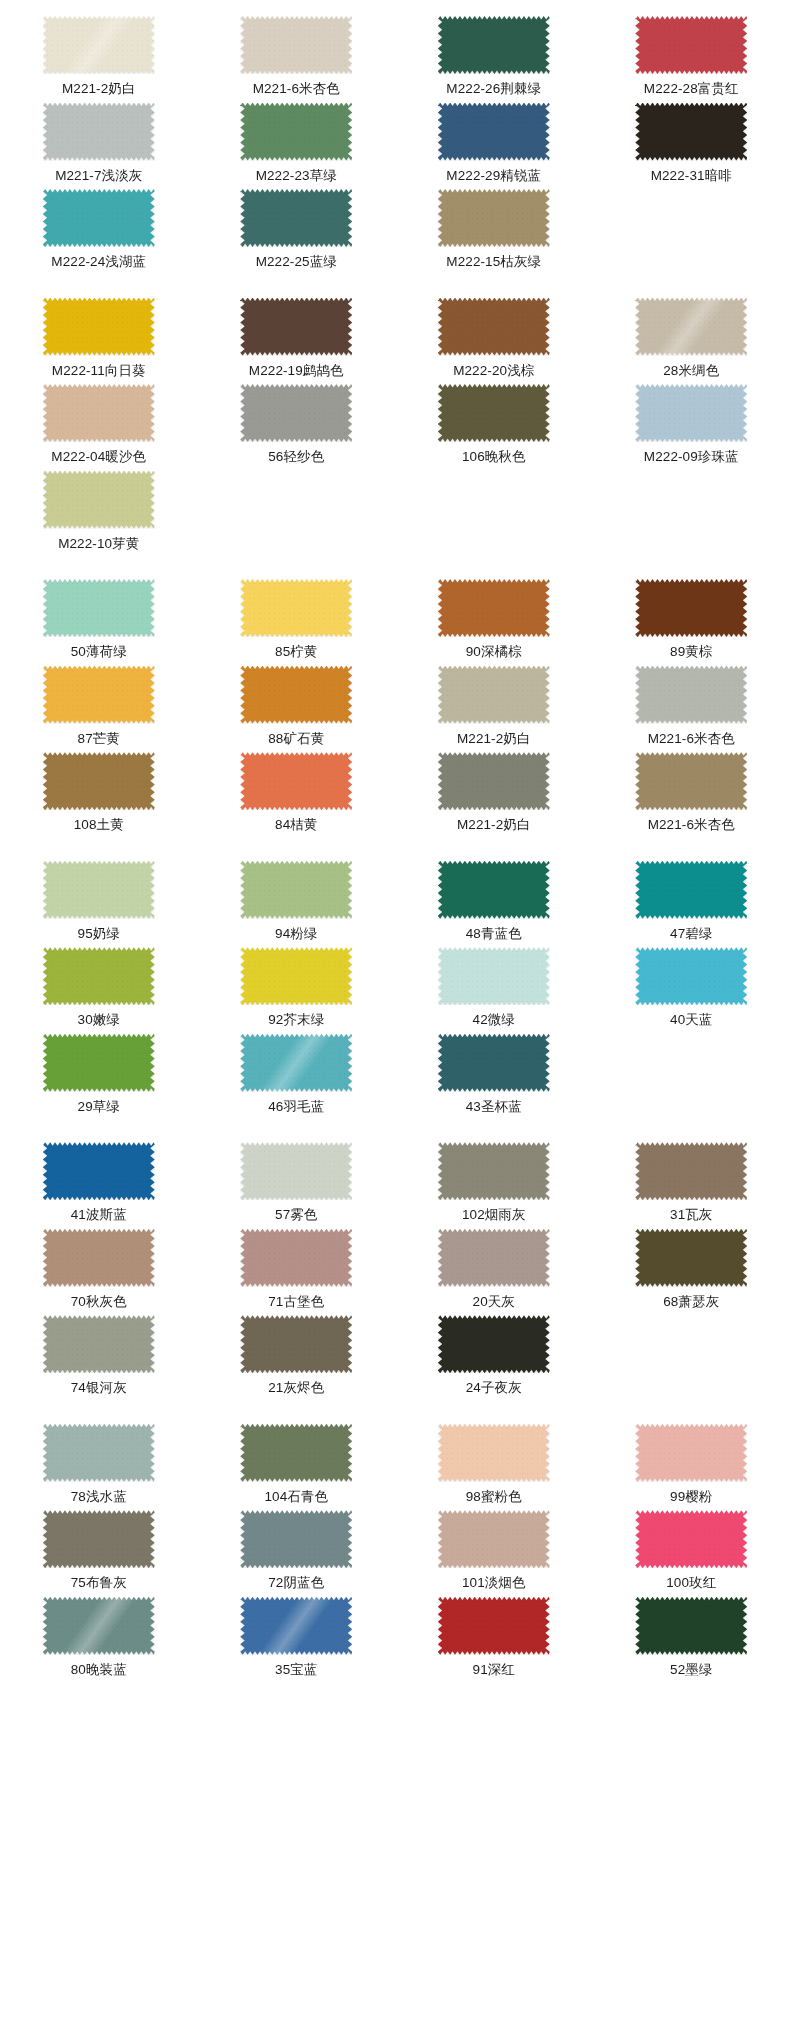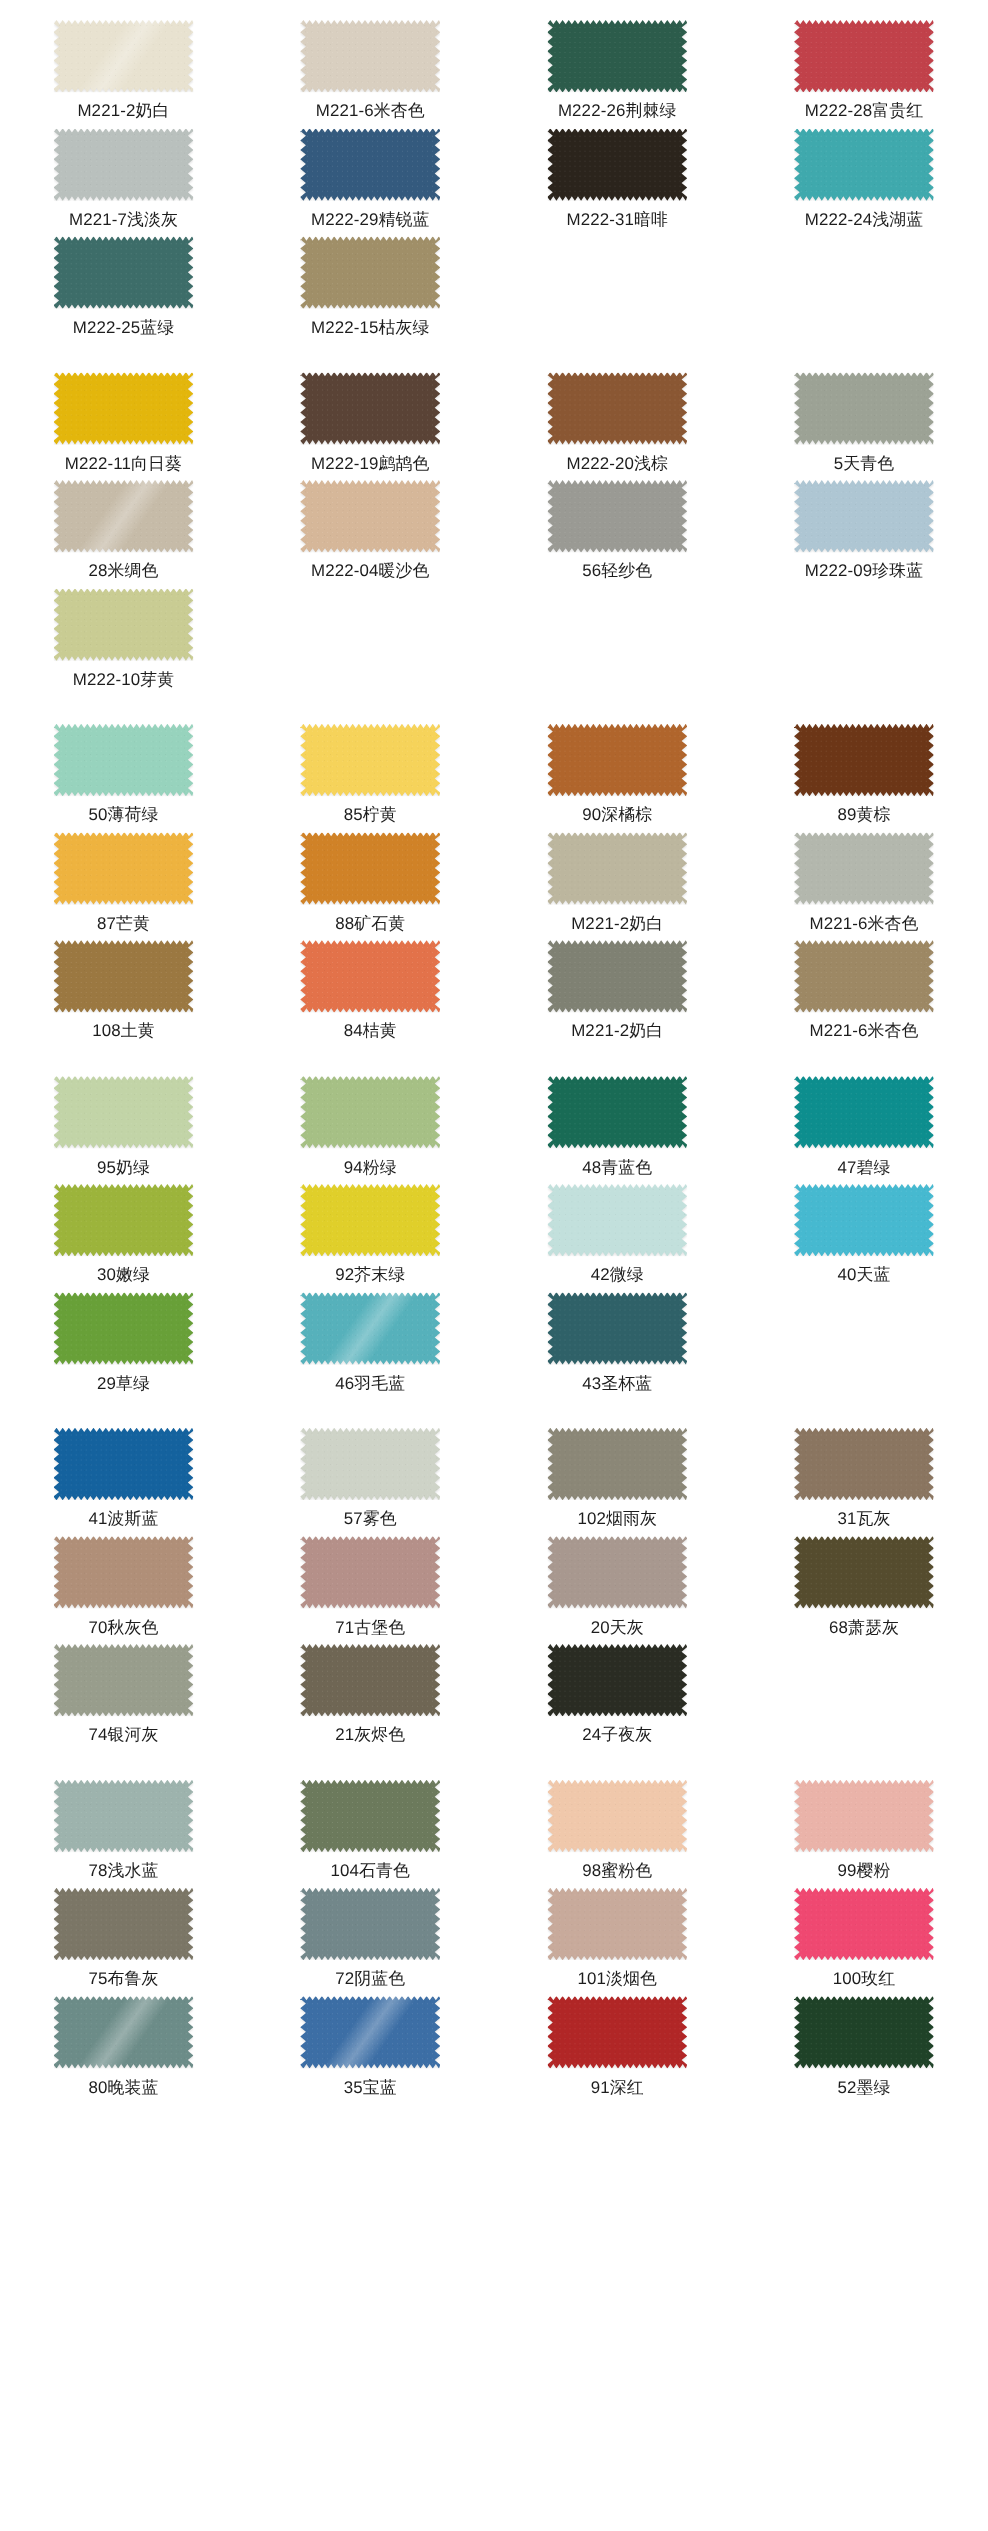--- a/index.html
+++ b/index.html
@@ -159,20 +159,28 @@
         <div class="cell">
           <div class="swatch-wrap">
             <div class="swatch" title="M221-7浅淡灰">
               <div class="inner" style="background: rgb(185, 192, 189);"></div>
             </div>
           </div>
           <div class="label">M221-7浅淡灰</div>
         </div>
         <div class="cell">
           <div class="swatch-wrap">
+            <div class="swatch" title="M222-23草绿">
+              <div class="inner" style="background: rgb(94, 138, 98);"></div>
+            </div>
+          </div>
+          <div class="label">M222-23草绿</div>
+        </div>
+        <div class="cell">
+          <div class="swatch-wrap">
             <div class="swatch" title="M222-29精锐蓝">
               <div class="inner" style="background: rgb(52, 90, 126);"></div>
             </div>
           </div>
           <div class="label">M222-29精锐蓝</div>
         </div>
         <div class="cell">
           <div class="swatch-wrap">
             <div class="swatch" title="M222-31暗啡">
               <div class="inner" style="background: rgb(43, 36, 28);"></div>
@@ -228,28 +236,20 @@
         <div class="cell">
           <div class="swatch-wrap">
             <div class="swatch" title="M222-20浅棕">
               <div class="inner" style="background: rgb(138, 87, 51);"></div>
             </div>
           </div>
           <div class="label">M222-20浅棕</div>
         </div>
         <div class="cell">
           <div class="swatch-wrap">
-            <div class="swatch" title="5天青色">
-              <div class="inner" style="background: rgb(156, 162, 149);"></div>
-            </div>
-          </div>
-          <div class="label">5天青色</div>
-        </div>
-        <div class="cell">
-          <div class="swatch-wrap">
             <div class="swatch sheen" title="28米绸色">
               <div class="inner" style="background: rgb(198, 187, 168);"></div>
             </div>
           </div>
           <div class="label">28米绸色</div>
         </div>
         <div class="cell">
           <div class="swatch-wrap">
             <div class="swatch" title="M222-04暖沙色">
               <div class="inner" style="background: rgb(214, 183, 153);"></div>
@@ -257,20 +257,28 @@
           </div>
           <div class="label">M222-04暖沙色</div>
         </div>
         <div class="cell">
           <div class="swatch-wrap">
             <div class="swatch" title="56轻纱色">
               <div class="inner" style="background: rgb(154, 154, 148);"></div>
             </div>
           </div>
           <div class="label">56轻纱色</div>
+        </div>
+        <div class="cell">
+          <div class="swatch-wrap">
+            <div class="swatch" title="106晚秋色">
+              <div class="inner" style="background: rgb(95, 90, 60);"></div>
+            </div>
+          </div>
+          <div class="label">106晚秋色</div>
         </div>
         <div class="cell">
           <div class="swatch-wrap">
             <div class="swatch" title="M222-09珍珠蓝">
               <div class="inner" style="background: rgb(174, 198, 211);"></div>
             </div>
           </div>
           <div class="label">M222-09珍珠蓝</div>
         </div>
         <div class="cell">

